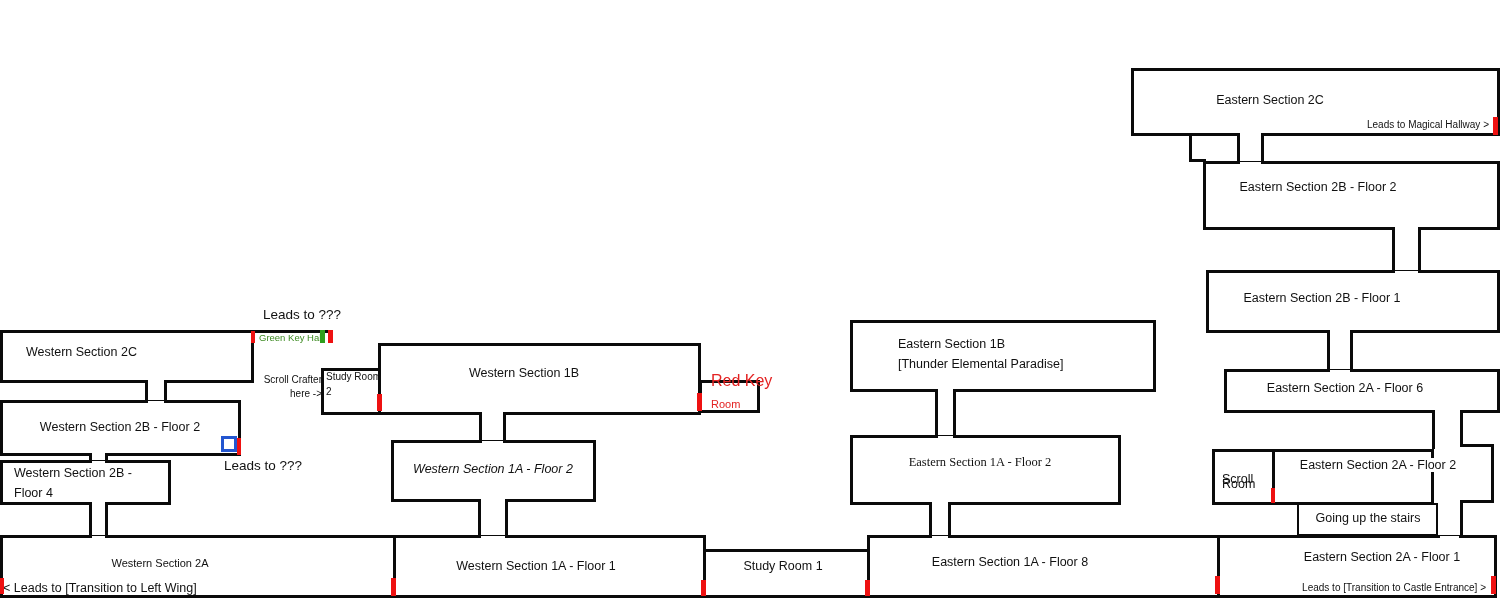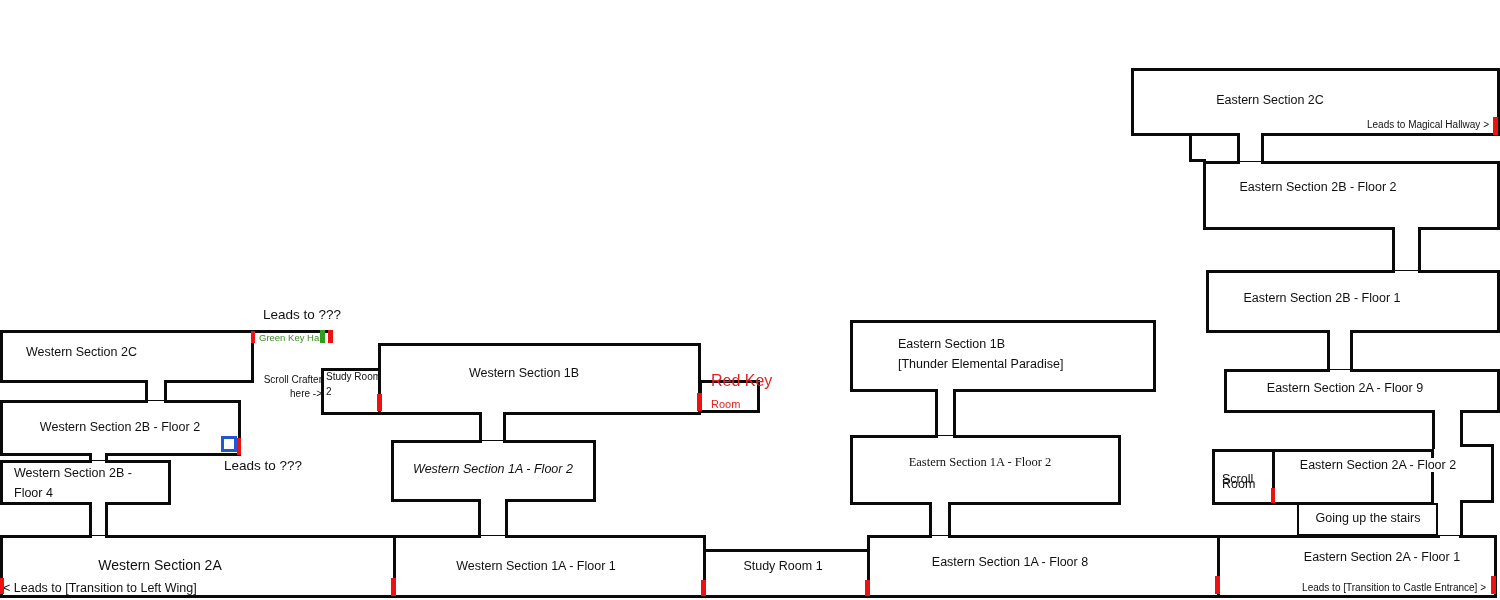--- a/index.html
+++ b/index.html
@@ -5,21 +5,21 @@
   html,body{margin:0;padding:0;background:#ffffff;}
   .map{position:relative;width:1500px;height:600px;background:#fff;
        font-family:"Liberation Sans",sans-serif;color:#111;overflow:hidden;}
   .room{position:absolute;border:3px solid #0a0a0a;background:#fff;box-sizing:border-box;}
   .box2{position:absolute;border:2px solid #0a0a0a;background:#fff;box-sizing:border-box;}
   .wl{position:absolute;background:#0a0a0a;}
   .gap{position:absolute;background:#ffffff;}
   .lbl{position:absolute;white-space:nowrap;font-size:12.5px;line-height:1.15;z-index:5;}
   .c{text-align:center;}
   .r{text-align:right;}
-  .big{font-size:14px;}
+  .big{font-size:11px;}
   .med{font-size:13.5px;}
   .sm{font-size:10px;}
   .xs{font-size:10px;}
   .tiny{font-size:9.5px;}
   .door{position:absolute;z-index:6;}
   .blue-sq{position:absolute;z-index:6;border:3px solid #2356d0;background:transparent;box-sizing:border-box;}
 </style>
 </head>
 <body>
 
@@ -138,21 +138,21 @@
   <div class="lbl redtext" style="left: 711px; top: 372px; font-size: 16px; color: rgb(227, 34, 34);">Red Key</div>
   <div class="lbl redtext" style="left: 711px; top: 398px; font-size: 11px; color: rgb(227, 34, 34);">Room</div>
   <div class="lbl" style="left:898px;top:337px;">Eastern Section 1B</div>
   <div class="lbl" style="left:898px;top:357px;">[Thunder Elemental Paradise]</div>
   <div class="lbl c" style="left:880px;top:455px;width:200px;font-family:Liberation Serif, serif;">Eastern Section 1A - Floor 2</div>
   <div class="lbl c" style="left:910px;top:555px;width:200px;">Eastern Section 1A - Floor 8</div>
   <div class="lbl c" style="left:1170px;top:93px;width:200px;">Eastern Section 2C</div>
   <div class="lbl r sm" style="left:1289px;top:119px;width:200px;">Leads to Magical Hallway &gt;</div>
   <div class="lbl c" style="left:1218px;top:180px;width:200px;">Eastern Section 2B - Floor 2</div>
   <div class="lbl c" style="left:1222px;top:291px;width:200px;">Eastern Section 2B - Floor 1</div>
-  <div class="lbl c" style="left:1245px;top:381px;width:200px;">Eastern Section 2A - Floor 9</div>
+  <div class="lbl c" style="left:1245px;top:381px;width:200px;">Eastern Section 2A - Floor 6</div>
   <div class="lbl c" style="left:1278px;top:458px;width:200px;background:#fff;">Eastern Section 2A - Floor 2</div>
   <div class="lbl" style="left:1222px;top:472px;">Scroll</div>
   <div class="lbl" style="left:1222px;top:477px;">Room</div>
   <div class="lbl c" style="left:1268px;top:511px;width:200px;">Going up the stairs</div>
   <div class="lbl c" style="left:1282px;top:550px;width:200px;">Eastern Section 2A - Floor 1</div>
   <div class="lbl r xs" style="left:1286px;top:569px;width:200px;margin-top:13px;">Leads to [Transition to Castle Entrance] &gt;</div>
 
 </div>
 
 </body></html>

